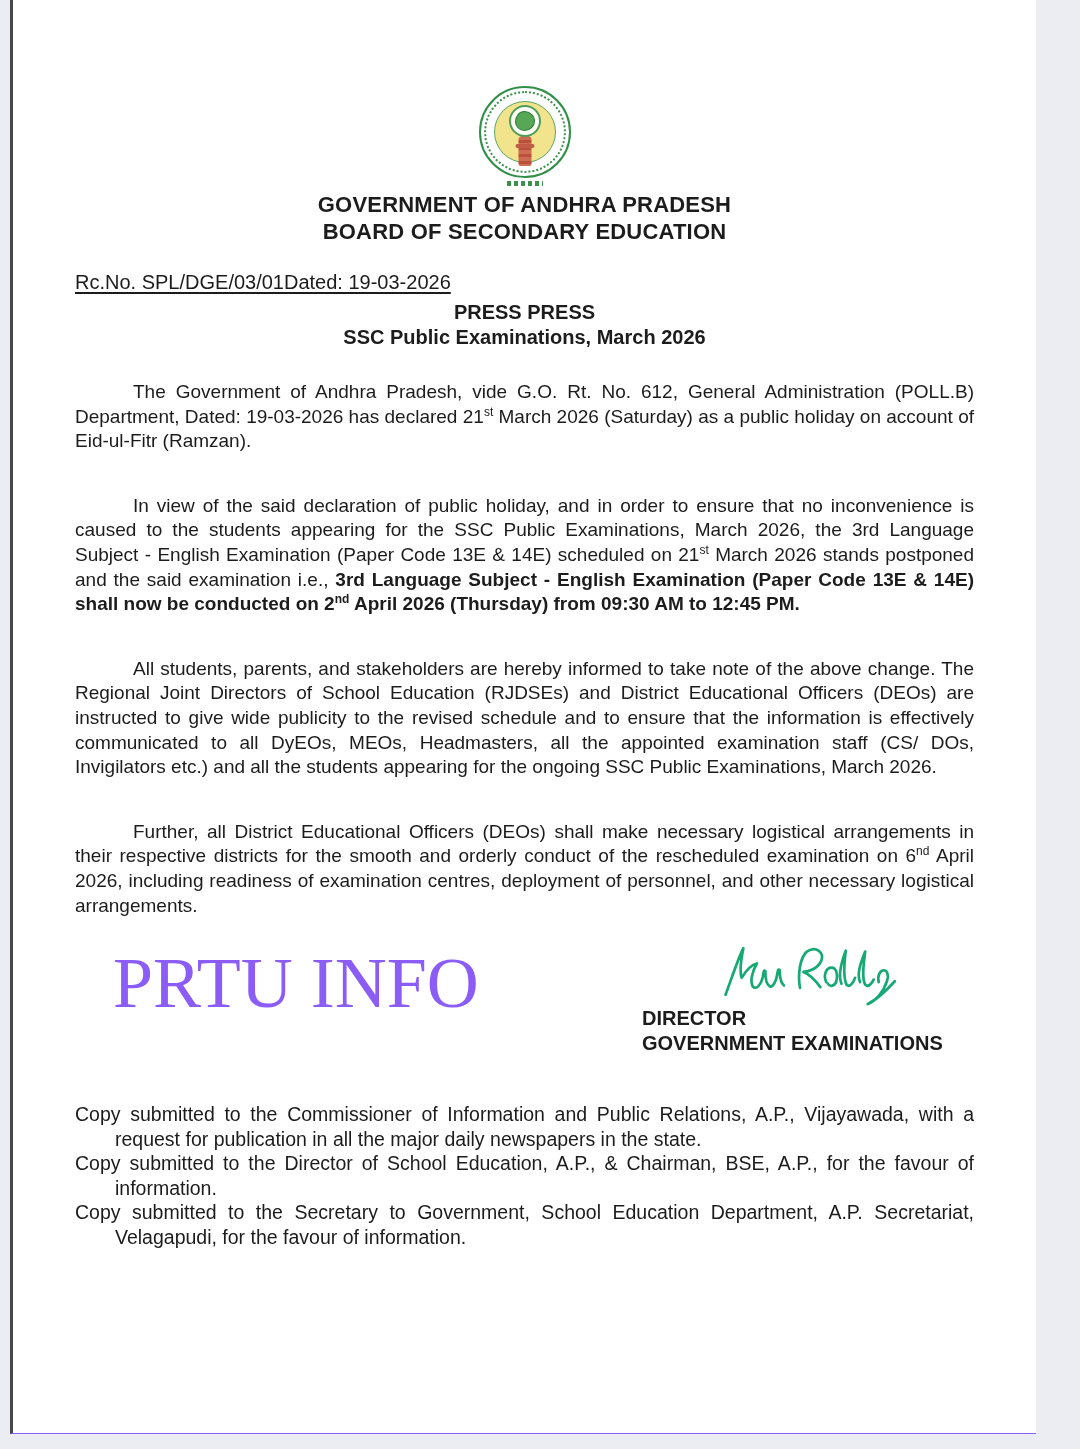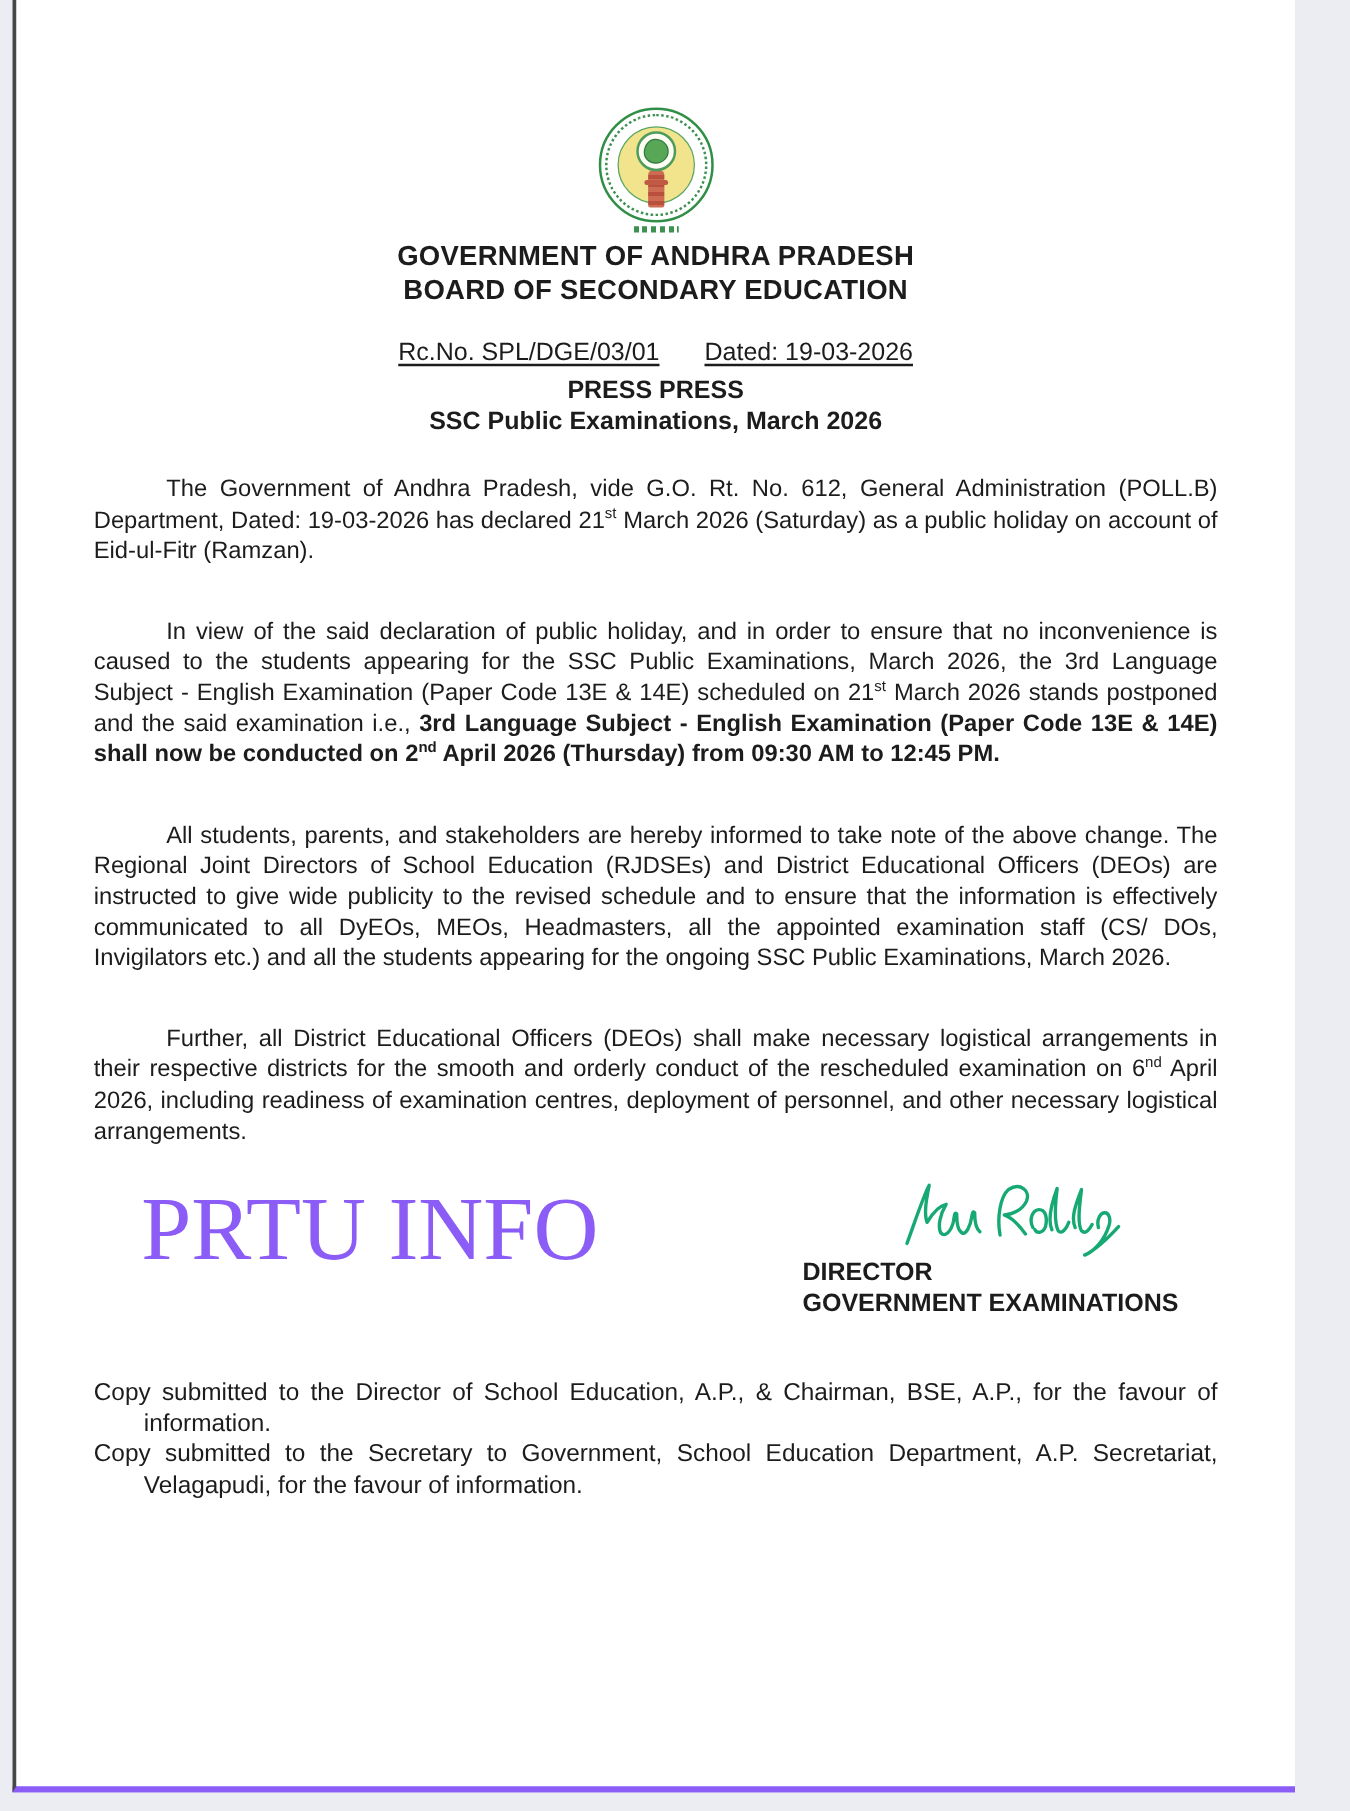--- a/index.html
+++ b/index.html
@@ -9,21 +9,21 @@
     font-family:"Liberation Sans","DejaVu Sans",sans-serif;
     color:#1c1c1c;
     overflow:hidden;
     position:relative;
   }
   .page{
     position:absolute;left:10px;top:0;
     width:1026px;height:1434px;
     background:#ffffff;
     border-left:3px solid #474747;
-    border-bottom:5px solid #8b5cf6;
+    border-bottom:1px solid #8b5cf6;
     box-sizing:border-box;
   }
   .content{padding:0 62px;}
 
   
   .emblem{width:88px;height:88px;margin:86px auto 0;border-radius:50%;
     border:2px solid #2f8f46;position:relative;background:#fff;}
   .emblem .dotring{position:absolute;inset:3px;border-radius:50%;
     border:2px dotted #3c9150;}
   .emblem .yellow{position:absolute;inset:13px;border-radius:50%;
@@ -37,22 +37,22 @@
     width:13px;height:30px;z-index:2;border-radius:4px 4px 2px 2px;
     background:repeating-linear-gradient(180deg,#cd6b53 0 4px,#b8503c 4px 7px);}
   .emblem .pillar:before{content:"";position:absolute;left:-3px;top:8px;right:-3px;
     height:4px;background:#c05a44;border-radius:2px;}
   .squiggle{width:36px;height:5px;margin:3px auto 0;
     background:repeating-linear-gradient(90deg,#3c9150 0 4px,transparent 4px 7px);}
 
   
   .org{ text-align:center;font-weight:bold;font-size:22px;line-height:27px;letter-spacing:.2px;}
   .org1{margin-top:5px;}
-  .rcrow{display:flex;justify-content:center;align-items:baseline;
-    margin-top:26px;font-size:20px;gap:36px;}
+  .rcrow{display:flex;justify-content:flex-start;align-items:baseline;
+    margin-top:26px;font-size:20px;}
   .rcrow span{text-decoration:underline;text-underline-offset:3px;}
   .ptitle{text-align:center;font-weight:bold;font-size:20px;margin-top:7px;}
   .psub{text-align:center;font-weight:bold;font-size:20px;margin-top:2px;}
 
   
   .para{font-size:19px;line-height:24.6px;text-align:justify;
     text-indent:58px;margin:0;}
   .p1{margin-top:31px;}
   .p2,.p3,.p4{margin-top:40px;}
   sup{font-size:12px;line-height:0;}
@@ -109,17 +109,18 @@
         <svg class="scribble" width="205" height="66" viewBox="0 0 220 78" fill="none">
           <path d="M12,60 C20,38 28,14 33,5 C30,20 28,32 31,40 C37,30 44,24 49,23 C43,33 41,44 44,50 C48,55 54,48 56,39 C57,33 57,30 59,32 C59,40 60,48 64,50 C68,52 72,43 73,36 C74,31 74,29 76,31 C76,38 77,46 81,49" stroke="#17a974" stroke-width="3.2" stroke-linecap="round" stroke-linejoin="round"></path>
           <path d="M100,52 C97,36 100,16 108,9 C119,2 129,10 125,20 C121,29 110,33 104,33 C112,36 119,44 124,51 M131,45 C127,37 131,28 137,28 C143,28 145,36 143,44 C141,50 135,51 133,47 M149,47 C145,38 148,24 154,8 C152,24 151,40 155,48 C158,52 163,46 165,40 M171,45 C167,36 171,24 177,9 C175,25 173,41 177,48 C181,52 185,46 187,42 M193,45 C191,37 195,31 199,31 C203,31 205,37 203,43 C199,56 190,67 180,71 C190,66 202,55 212,44" stroke="#17a974" stroke-width="3.2" stroke-linecap="round" stroke-linejoin="round"></path>
         </svg>
         <div class="sigline">DIRECTOR</div>
         <div class="sigline">GOVERNMENT EXAMINATIONS</div>
       </div>
     </div>
 
     <div class="copies">
+      <p class="copy">Copy submitted to the Commissioner of Information and Public Relations, A.P., Vijayawada, with a request for publication in all the major daily newspapers in the state.</p>
       <p class="copy">Copy submitted to the Director of School Education, A.P., &amp; Chairman, BSE, A.P., for the favour of information.</p>
       <p class="copy">Copy submitted to the Secretary to Government, School Education Department, A.P. Secretariat, Velagapudi, for the favour of information.</p>
     </div>
   </div>
 </div>
 
 </body></html>

